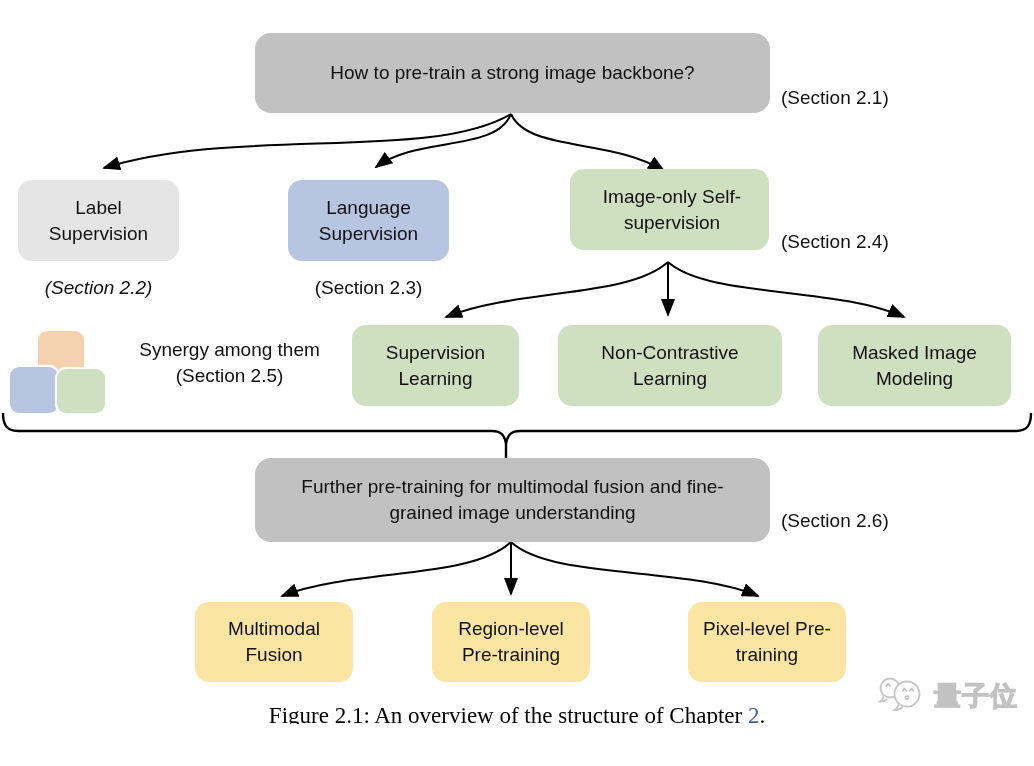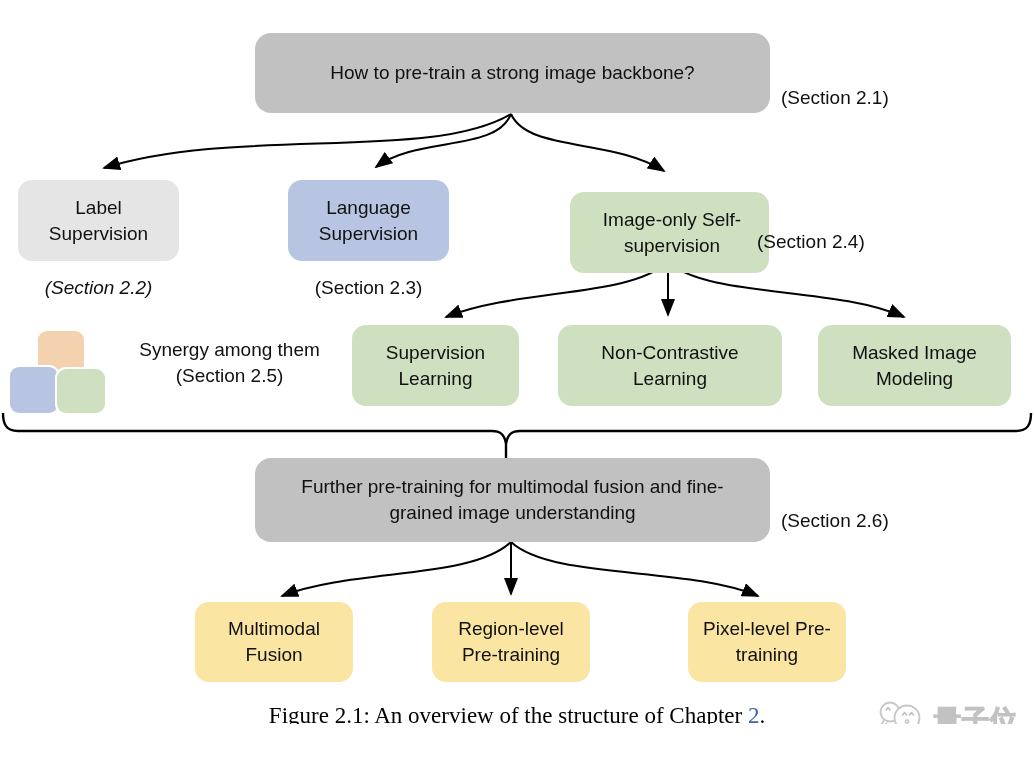--- a/index.html
+++ b/index.html
@@ -26,21 +26,21 @@
   .syn-text{
     position:absolute;left:112px;top:337px;width:235px;text-align:center;
     font-size:19px;line-height:26px;z-index:2;
   }
   #caption{
     position:absolute;left:0;top:703px;width:1034px;text-align:center;
     font-family:"Liberation Serif","DejaVu Serif",serif;font-size:23px;color:#000;z-index:2;
   }
   #caption .link{color:#3c64ae;text-decoration:none;cursor:pointer;}
   #watermark{
-    position:absolute;right:16px;top:699px;display:flex;align-items:center;gap:5px;z-index:2;justify-content:space-between;
+    position:absolute;right:16px;top:675px;display:flex;align-items:center;gap:5px;z-index:2;justify-content:space-between;
   }
   #watermark .wm-text{
     font-size:27px;font-weight:bold;letter-spacing:1px;color:#fff;
     -webkit-text-stroke:1.2px #c2c2c2;text-shadow:0 0 1px #d6d6d6;
   }
 </style>
 </head>
 <body>
 
 <div id="stage">
@@ -68,25 +68,25 @@
       <path d="M3,413 C3,424 6,431 18,431 L492,431 C500,431 504,434 506,443 C508,434 512,431 520,431 L1016,431 C1028,431 1031,424 1031,413"></path>
       <path d="M506,441 L506,458"></path>
     </g>
   </svg>
 
   <div class="node gray" style="left:255px;top:33px;width:515px;height:80px;">How to pre-train a strong image backbone?</div>
   <div class="sec" style="left:781px;top:87px;">(Section 2.1)</div>
 
   <div class="node peach" style="left:18px;top:180px;width:161px;height:81px;">Label Supervision</div>
   <div class="node blue" style="left:288px;top:180px;width:161px;height:81px;">Language Supervision</div>
-  <div class="node green" style="left:570px;top:192px;width:199px;height:81px;padding-left:15px;">Image-only Self-supervision</div>
+  <div class="node green" style="left:570px;top:169px;width:199px;height:81px;padding-left:15px;">Image-only Self-supervision</div>
 
   <div class="sec center" style="left:18px;top:277px;width:161px;font-style:italic;">(Section 2.2)</div>
   <div class="sec center" style="left:288px;top:277px;width:161px;">(Section 2.3)</div>
-  <div class="sec" style="left:757px;top:231px;text-align:right;">(Section 2.4)</div>
+  <div class="sec" style="left:781px;top:231px;text-align:right;">(Section 2.4)</div>
 
   <div class="node green" style="left:352px;top:325px;width:167px;height:81px;">Supervision Learning</div>
   <div class="node green" style="left:558px;top:325px;width:224px;height:81px;">Non-Contrastive Learning</div>
   <div class="node green" style="left:818px;top:325px;width:193px;height:81px;">Masked Image Modeling</div>
 
   <div>
     <div class="chip" style="left:38px;top:331px;width:46px;height:46px;background:#f4d1af;z-index:1;"></div>
     <div class="chip" style="left:10px;top:367px;width:48px;height:46px;background:#b7c5e2;z-index:2;"></div>
     <div class="chip" style="left:57px;top:369px;width:48px;height:44px;background:#cfe0c1;z-index:2;"></div>
   </div>

